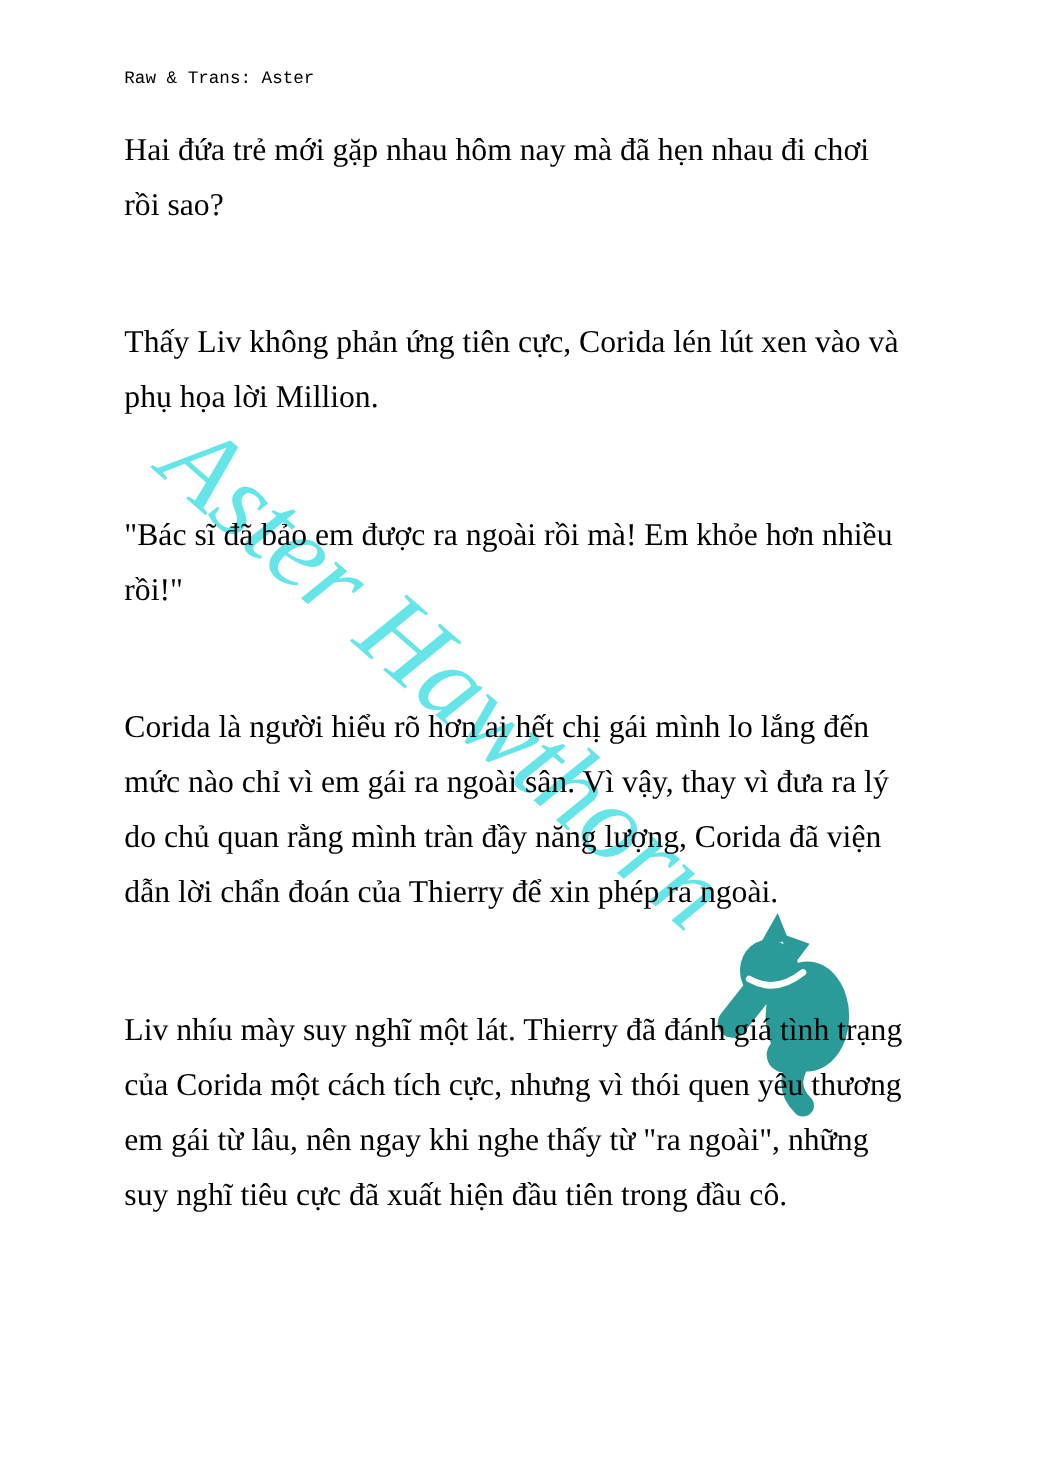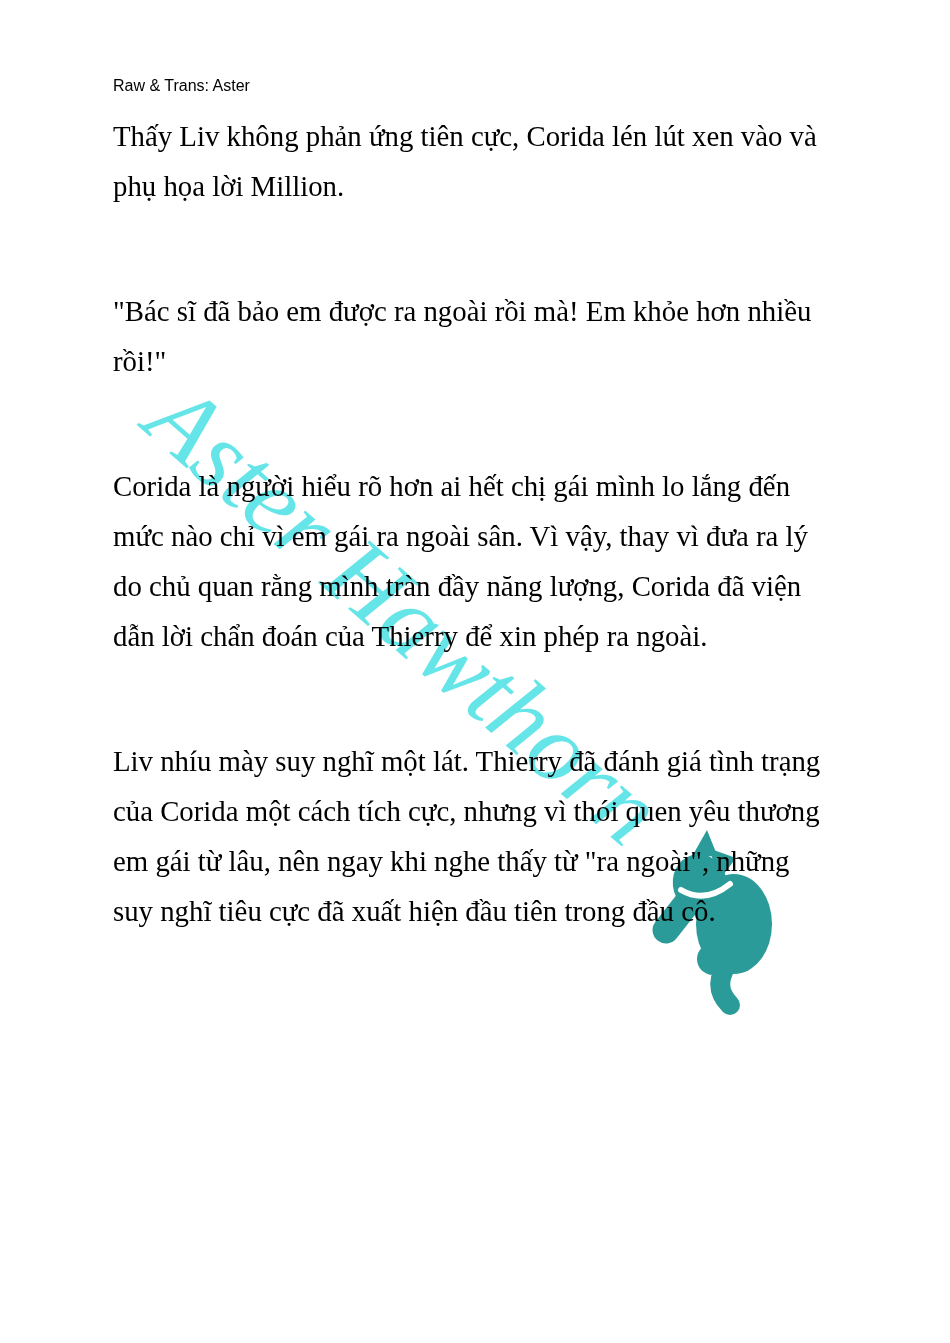--- a/index.html
+++ b/index.html
@@ -37,22 +37,22 @@
     height: 188px;
     color: var(--color-cat, #2a9b98);
     z-index: 1;
   }
   .cat-wrap svg { display: block; width: 100%; height: 100%; }
 
   
   .credit {
     position: absolute;
     left: 113px;
-    top: 76px;
-    font-family: Liberation Sans, sans-serif;
+    top: 62px;
+    font-family: Liberation Mono, monospace;
     font-size: 16px;
     line-height: 19px;
     color: var(--color-text, #000000);
     z-index: 2;
   }
 
   
   .content {
     position: absolute;
     left: 113px;
@@ -92,17 +92,18 @@
     <polygon points="57,1 40,31 67,26" fill="currentColor"></polygon>
     <polygon points="86,29 58,19 71,49" fill="currentColor"></polygon>
 
     <path d="M31,61 Q55,75 80,55" fill="none" style="stroke: var(--color-background, #ffffff);" stroke-width="6" stroke-linecap="round"></path>
   </svg>
 </div>
 
 <div class="credit">Raw &amp; Trans: Aster</div>
 
 <div class="content">
+  <p>Hai đứa trẻ mới gặp nhau hôm nay mà đã hẹn nhau đi chơi rồi sao?</p>
   <p>Thấy Liv không phản ứng tiên cực, Corida lén lút xen vào và phụ họa lời Million.</p>
   <p>"Bác sĩ đã bảo em được ra ngoài rồi mà! Em khỏe hơn nhiều rồi!"</p>
   <p>Corida là người hiểu rõ hơn ai hết chị gái mình lo lắng đến mức nào chỉ vì em gái ra ngoài sân. Vì vậy, thay vì đưa ra lý do chủ quan rằng mình tràn đầy năng lượng, Corida đã viện dẫn lời chẩn đoán của Thierry để xin phép ra ngoài.</p>
   <p>Liv nhíu mày suy nghĩ một lát. Thierry đã đánh giá tình trạng của Corida một cách tích cực, nhưng vì thói quen yêu thương em gái từ lâu, nên ngay khi nghe thấy từ "ra ngoài", những suy nghĩ tiêu cực đã xuất hiện đầu tiên trong đầu cô.</p>
 </div>
 
 </body></html>

